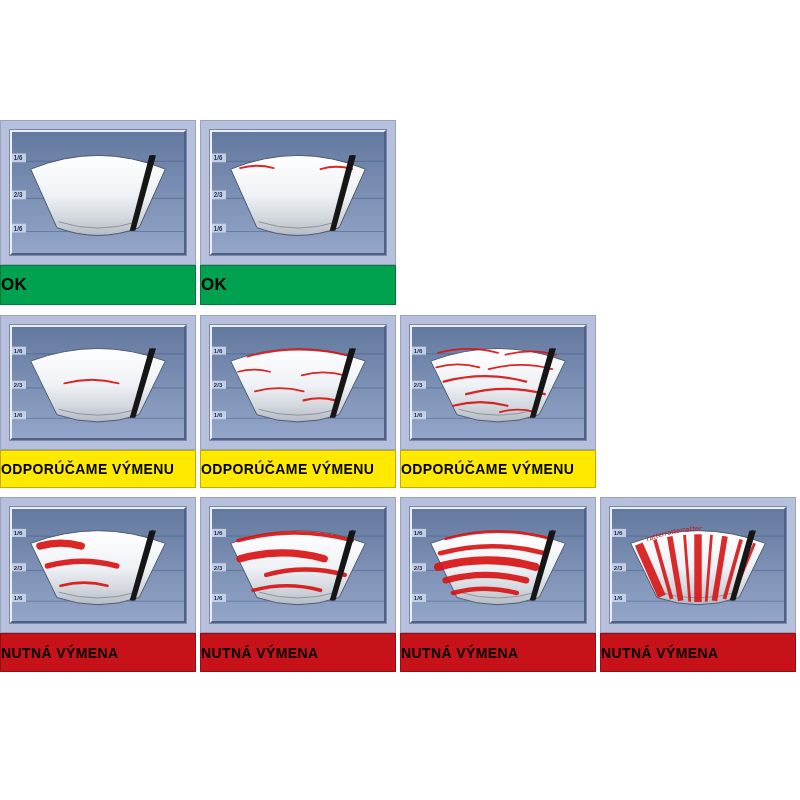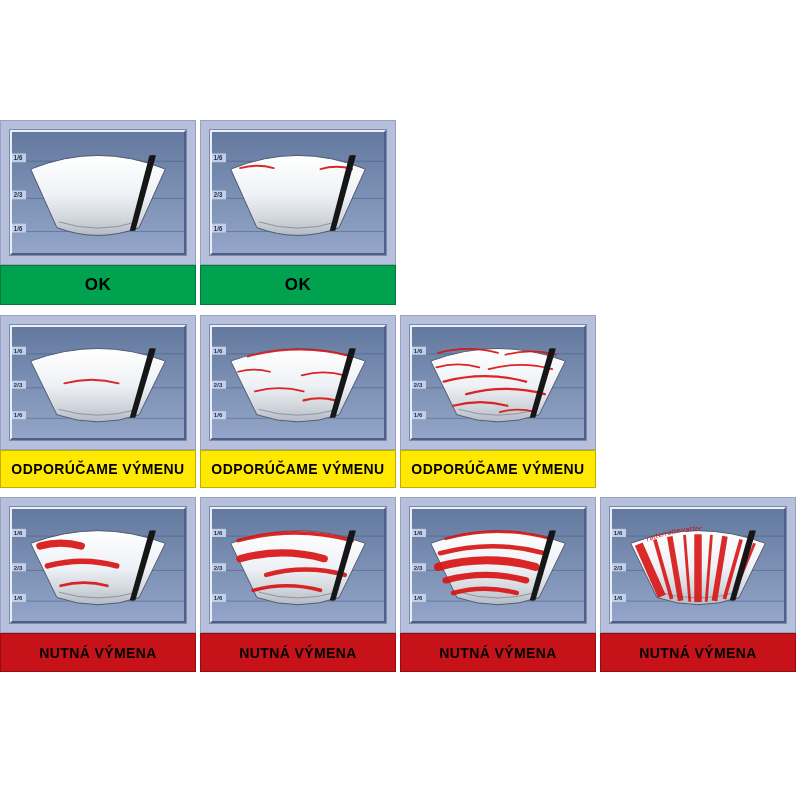--- a/index.html
+++ b/index.html
@@ -16,21 +16,21 @@
   .panel{
     position:absolute;
     border:2px solid;
     border-color:#e9eef8 #4f5f88 #4f5f88 #e9eef8;
     box-shadow:0 0 0 1px #7c89a8;
     overflow:hidden;
   }
   .panel svg{display:block;width:100%;height:100%;}
   .status-bar{
     position:absolute;left:0;right:0;
-    display:flex;align-items:center;justify-content:center;
+    display:flex;align-items:center;
     font-weight:bold;letter-spacing:0.4px;
     box-sizing:border-box;border:1px solid rgba(0,0,0,0.25);
   }
 </style>
 </head>
 <body>
 
 <div id="poster">
     <div class="cell" style="left: 0px; top: 120px; width: 196px; height: 185px;">
       <div class="img-part" style="height: 145px; background: rgb(182, 192, 220);">

